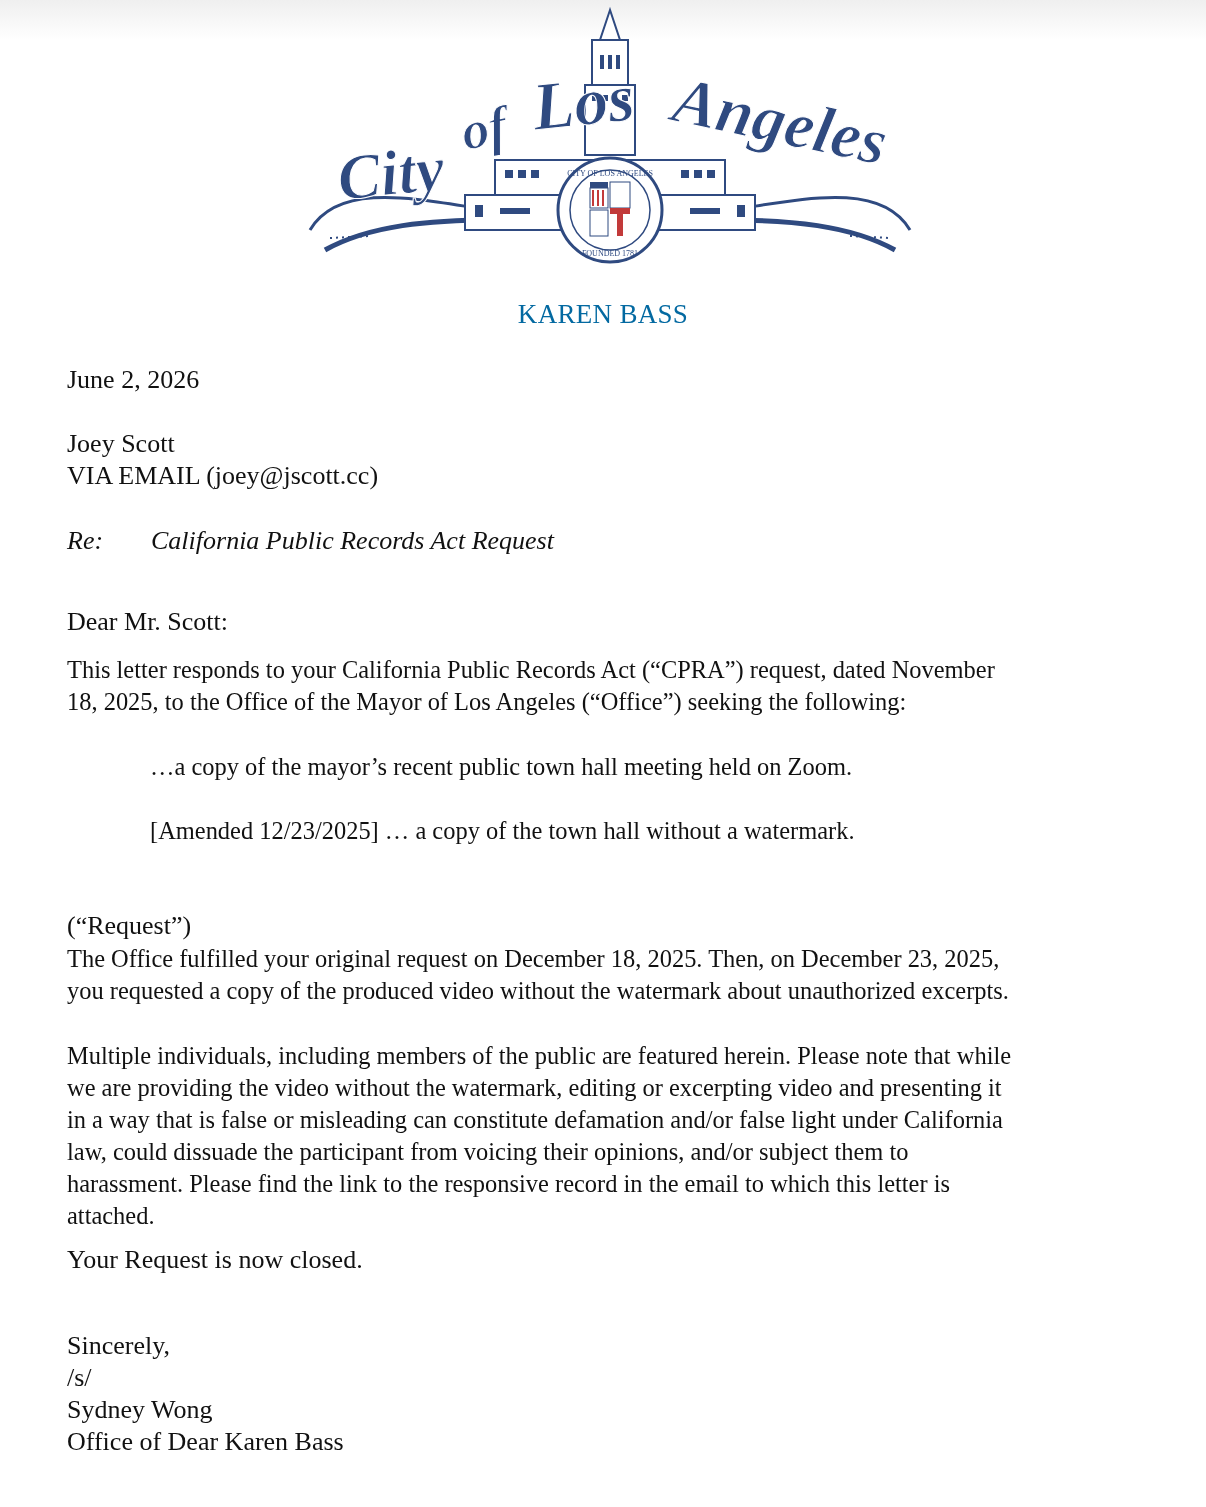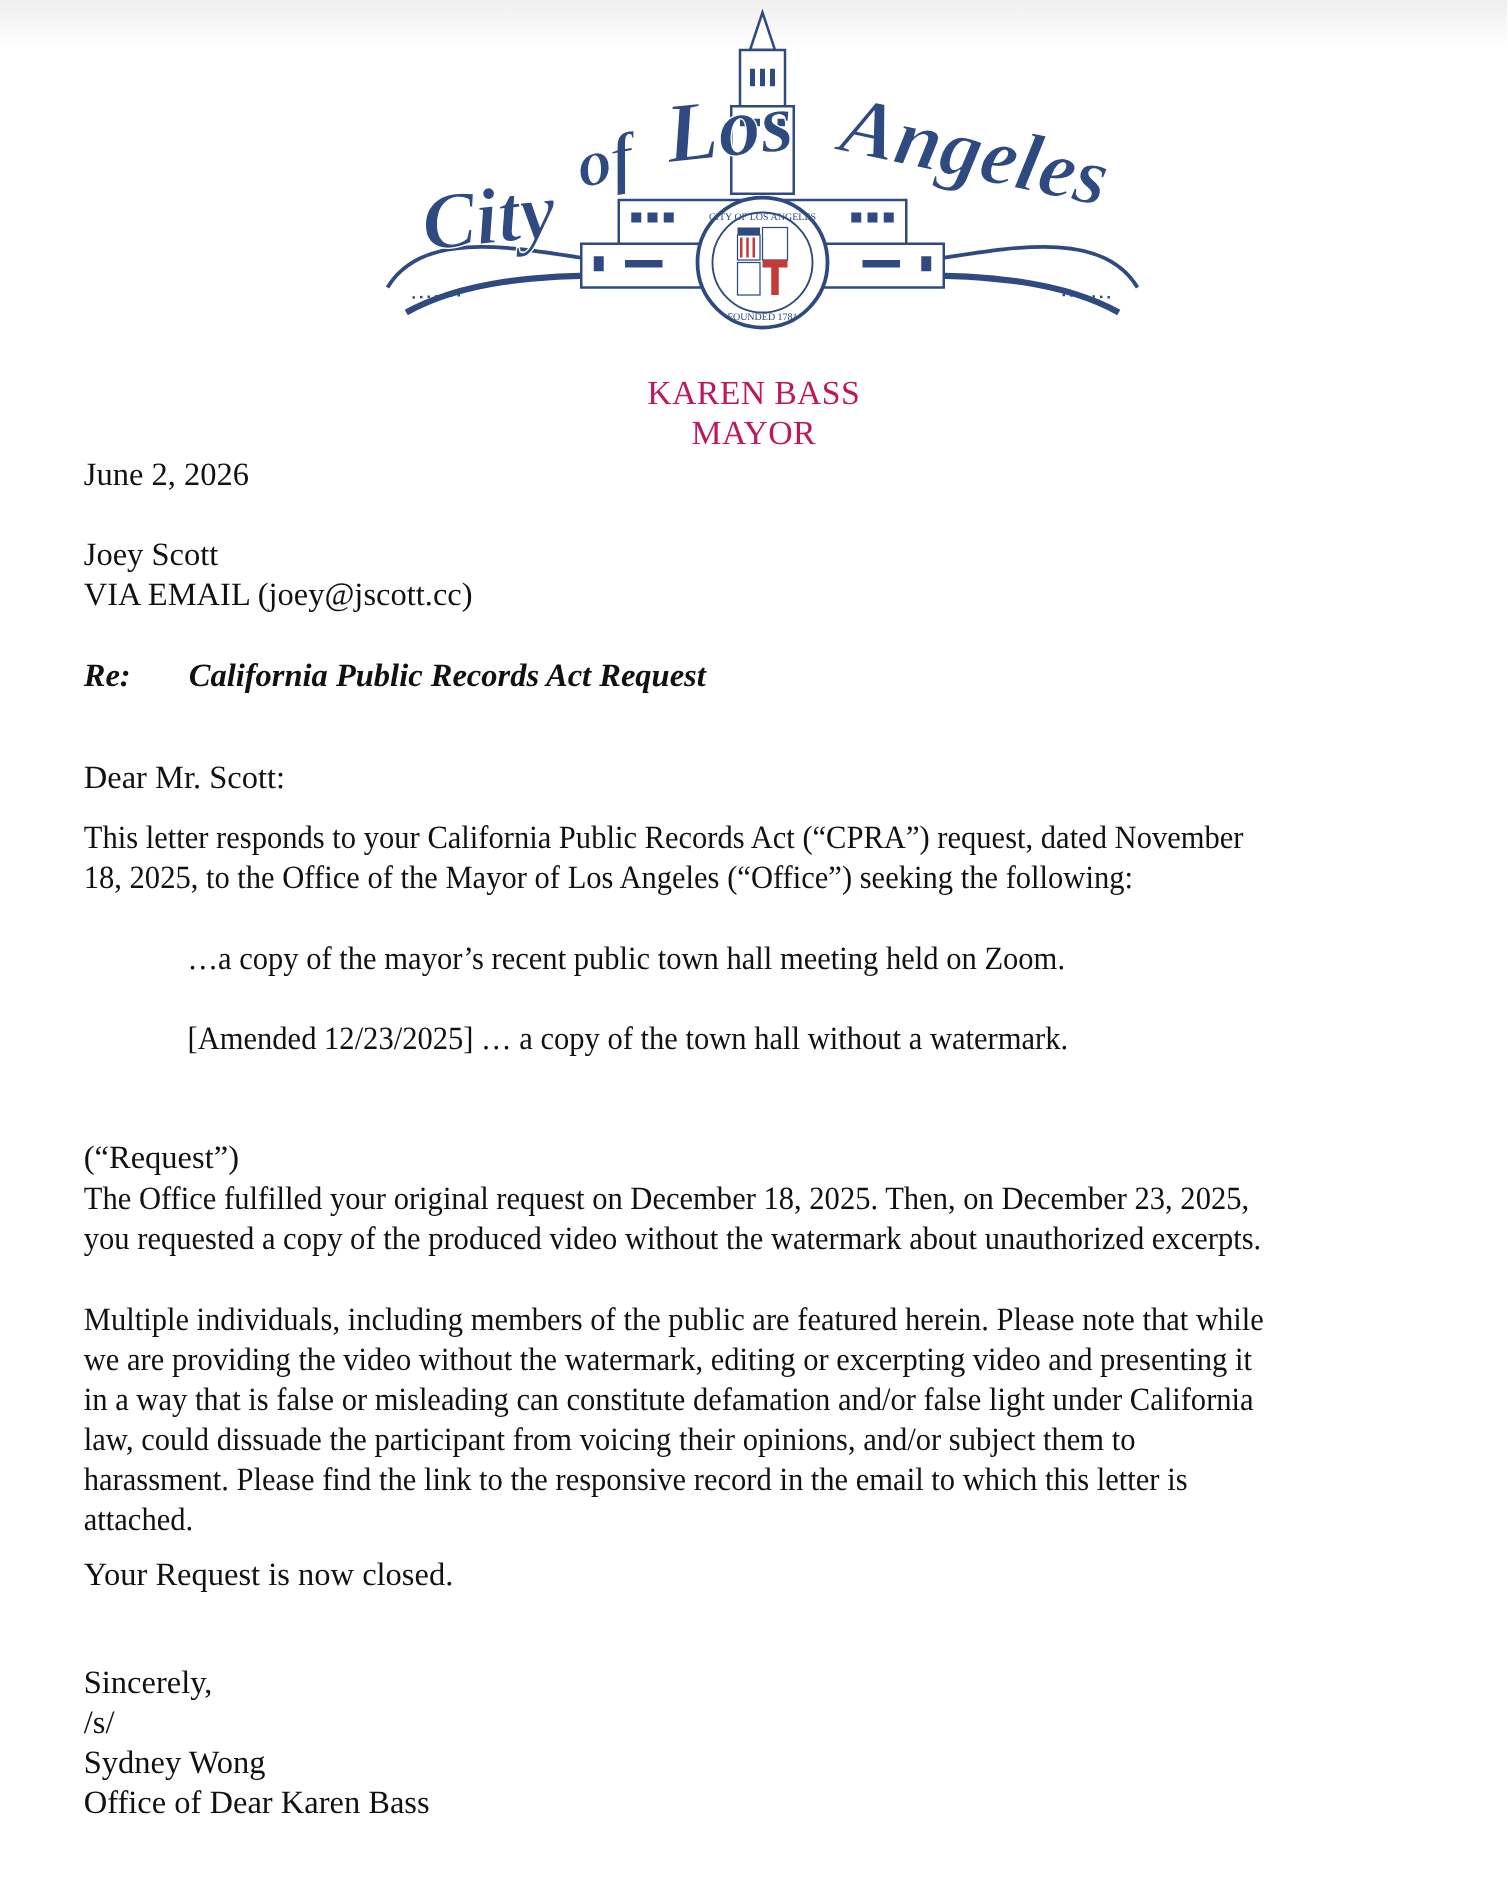--- a/index.html
+++ b/index.html
@@ -13,30 +13,30 @@
     }
     .top-fade {
       position: absolute; left: 0; top: 0; width: 1206px; height: 40px;
       background: linear-gradient(#efefef, #ffffff);
     }
     .letterhead {
       position: absolute; left: 300px; top: 0; width: 620px; height: 280px;
     }
     .mayor-block {
       position: absolute; left: 0; width: 1206px; top: 298px;
-      text-align: center; color: #be185d;
+      text-align: center; color: #0369a1;
       font-size: 27px; line-height: 32px; letter-spacing: 0.3px;
     }
     .text {
       position: absolute; left: 67px;
       font-size: 26px; line-height: 32px;
       transform-origin: left top;
     }
     .block { white-space: pre; }
-    .re { font-weight: bold; font-style: italic; }
+    .re { font-weight: normal; font-style: italic; }
     .re .tab { display: inline-block; width: 84px; }
     .indent { left: 150px; }
   </style>
 </head>
 <body>
 
 <div class="top-fade"></div>
 
 <div class="letterhead">
   <svg width="620" height="280" viewBox="0 0 620 280">
@@ -97,21 +97,20 @@
 
     <text x="40" y="200" font-size="64" font-weight="bold" font-style="italic" fill="#2f4a80" stroke="#ffffff" stroke-width="1" font-family="Liberation Serif, serif" transform="rotate(-6 40 200)">City</text>
     <text x="165" y="150" font-size="54" font-weight="bold" font-style="italic" fill="#2f4a80" stroke="#ffffff" stroke-width="1" font-family="Liberation Serif, serif" transform="rotate(-10 165 150)">of</text>
     <text x="235" y="130" font-size="68" font-weight="bold" font-style="italic" fill="#2f4a80" stroke="#ffffff" stroke-width="1" font-family="Liberation Serif, serif" transform="rotate(-6 235 130)">Los</text>
     <text x="370" y="120" font-size="66" font-weight="bold" font-style="italic" fill="#2f4a80" stroke="#ffffff" stroke-width="1" font-family="Liberation Serif, serif" transform="rotate(12 370 120)">Angeles</text>
   </svg>
 </div>
 
 <div class="mayor-block">
   <div>KAREN BASS</div>
-  <div>MAYOR</div>
 </div>
 
 <div class="text" style="top:364px">June 2, 2026</div>
 
 <div class="text" style="top:428px">Joey Scott</div>
 <div class="text" style="top:460px">VIA EMAIL (joey@jscott.cc)</div>
 
 <div class="text re" style="top:525px">
   <span class="tab">Re:</span><span>California Public Records Act Request</span>
 </div>

